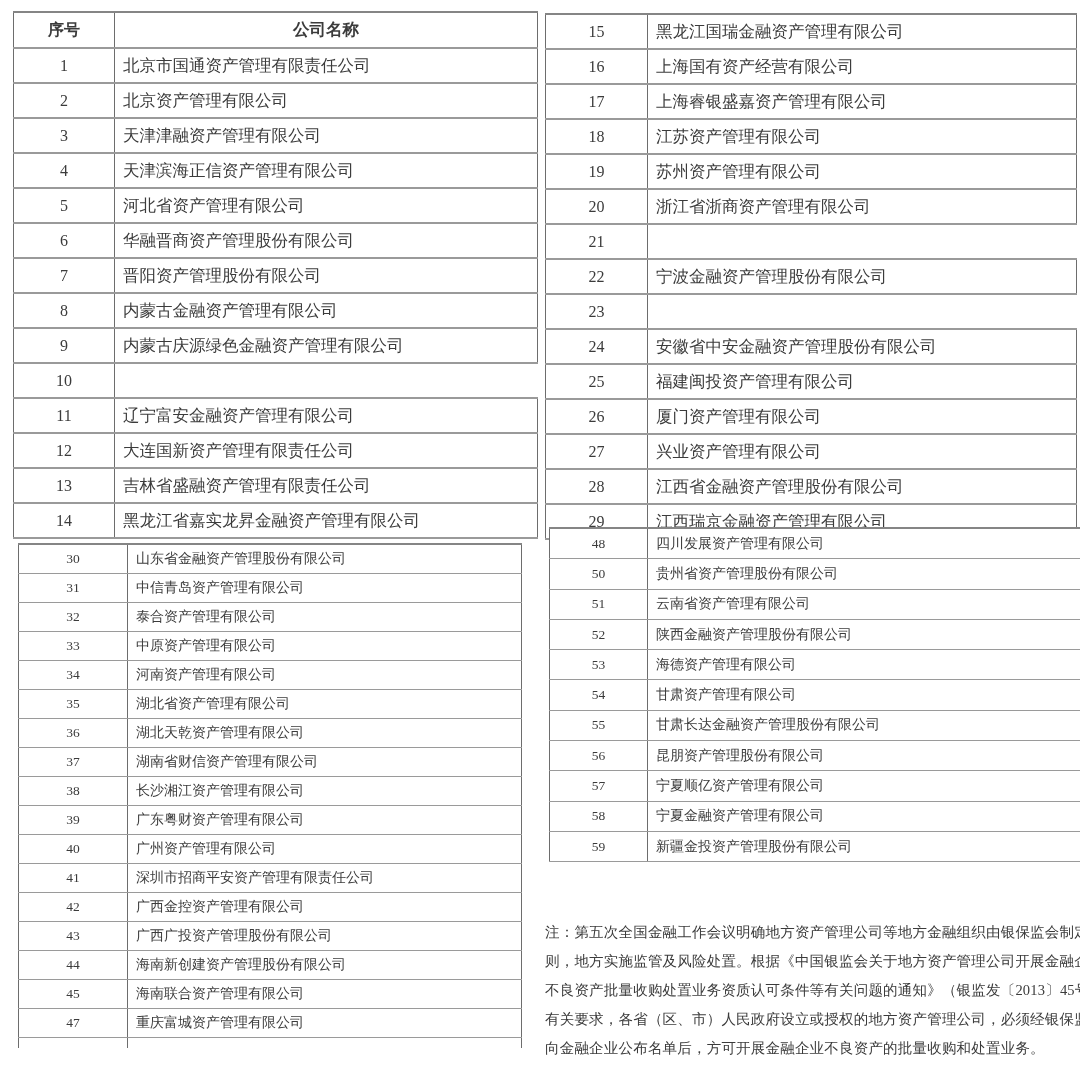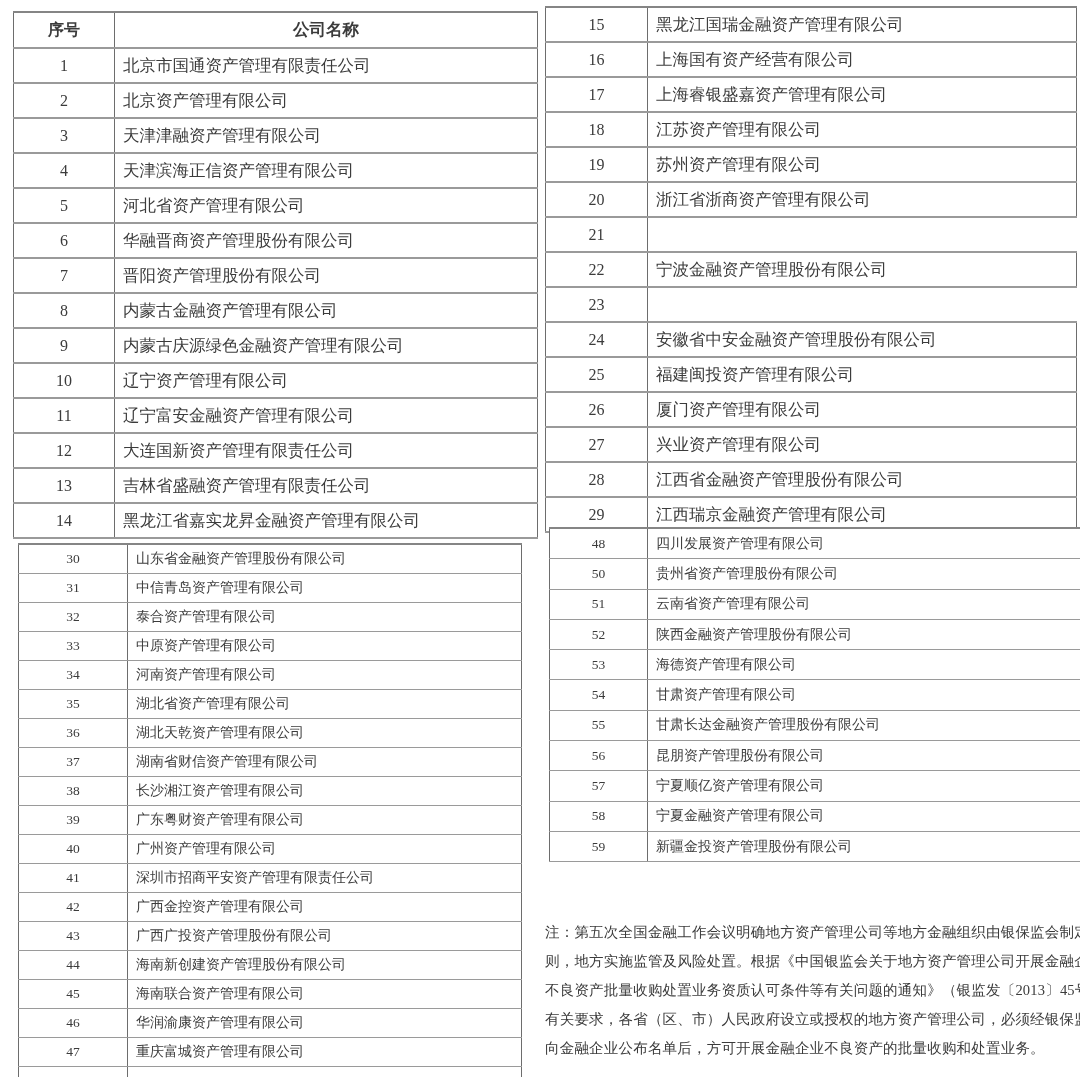--- a/index.html
+++ b/index.html
@@ -49,21 +49,21 @@
   .center { justify-content: center; padding-left: 0; font-family: Liberation Mono, monospace; }
   .hd { font-weight: bold; }
 
   
   .t1 { left: 13px; top: 11px; width: 525px; font-size: 16.5px; }
   .t1 .row { height: 35px; }
   .t1 .row.head { height: 36px; }
   .t1 .num { width: 102px; font-size: 16px; }
 
   
-  .t2 { left: 545px; top: 6px; width: 532px; font-size: 16.5px; }
+  .t2 { left: 545px; top: 13px; width: 532px; font-size: 16.5px; }
   .t2 .row { height: 35px; }
   .t2 .num { width: 103px; font-size: 16px; }
 
   
   .t3 { left: 18px; top: 543px; width: 504px; font-size: 14px; }
   .t3 .row { height: 29px; border-bottom-width: 1px; }
   .t3 .num { width: 110px; font-size: 13.5px; }
   .t3 .row.stub { height: 10px; border-bottom: none; }
 
   
@@ -139,21 +139,20 @@
           <div class="cell name">内蒙古金融资产管理有限公司</div>
         </div>
 
         <div class="row">
           <div class="cell num">9</div>
           <div class="cell name">内蒙古庆源绿色金融资产管理有限公司</div>
         </div>
 
         <div class="row">
           <div class="cell num">10</div>
-          <div class="cell name">辽宁资产管理有限公司</div>
         </div>
 
         <div class="row">
           <div class="cell num">11</div>
           <div class="cell name">辽宁富安金融资产管理有限公司</div>
         </div>
 
         <div class="row">
           <div class="cell num">12</div>
           <div class="cell name">大连国新资产管理有限责任公司</div>
@@ -325,24 +324,20 @@
         <div class="row">
           <div class="cell num">44</div>
           <div class="cell name">海南新创建资产管理股份有限公司</div>
         </div>
 
         <div class="row">
           <div class="cell num">45</div>
           <div class="cell name">海南联合资产管理有限公司</div>
         </div>
 
-        <div class="row">
-          <div class="cell num">46</div>
-          <div class="cell name">华润渝康资产管理有限公司</div>
-        </div>
 
         <div class="row">
           <div class="cell num">47</div>
           <div class="cell name">重庆富城资产管理有限公司</div>
         </div>
       </div>
     <div class="row stub">
       <div class="cell num"></div>
       <div class="cell name"></div>
     </div>

